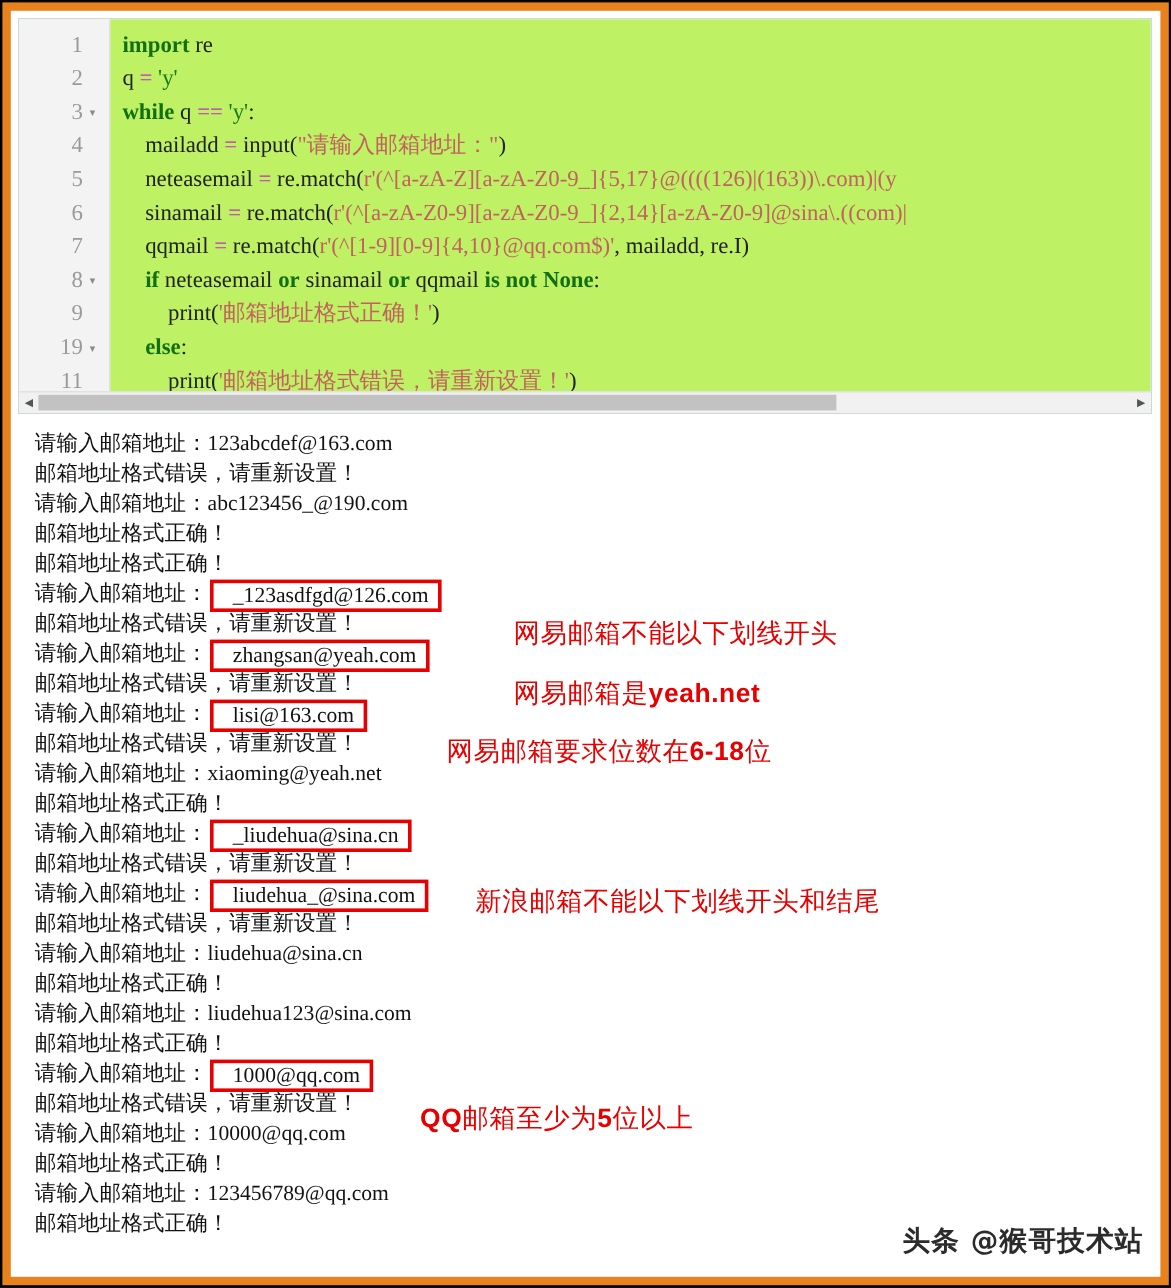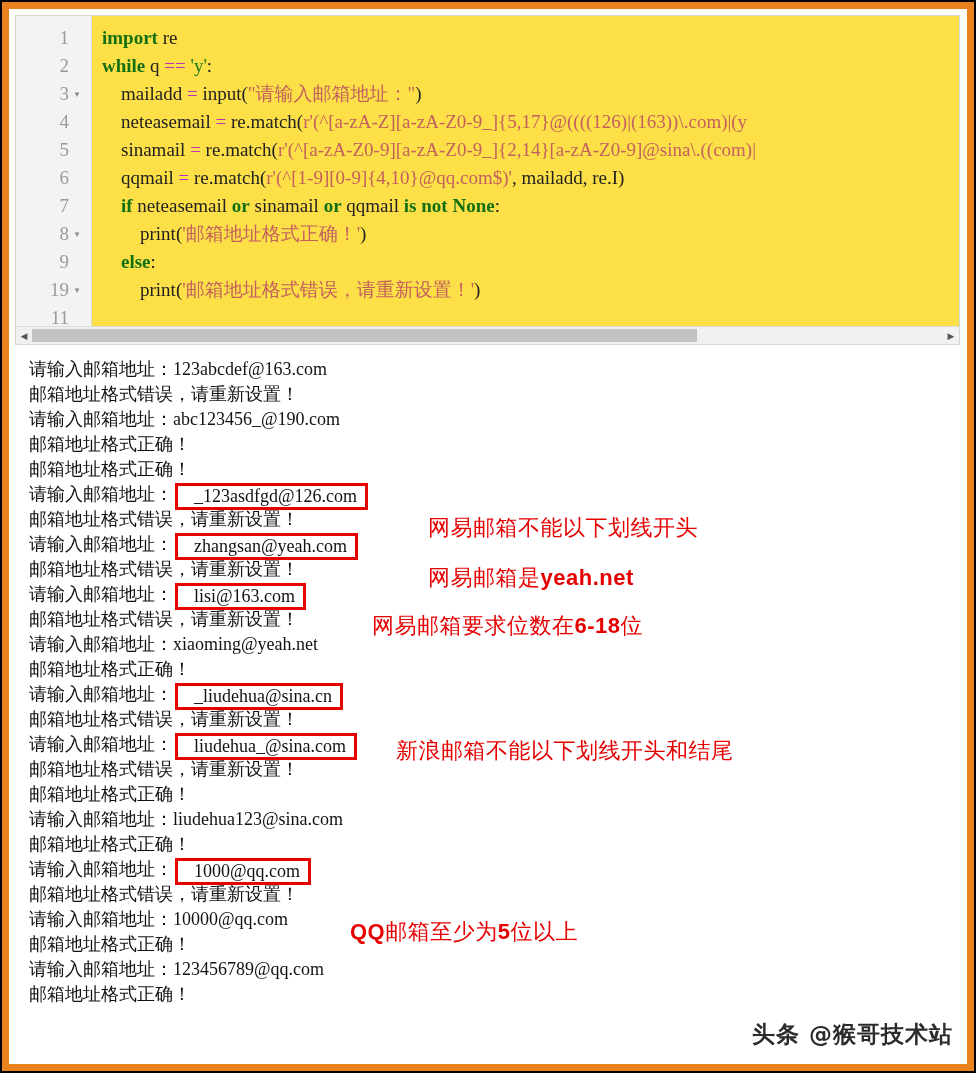--- a/index.html
+++ b/index.html
@@ -77,21 +77,21 @@
     color: #8a8a8a;
     line-height: 28px;
   }
   .fold.empty { color: transparent; }
 
   #code-area {
     flex: 1 1 auto;
     padding-top: 8px;
     padding-left: 10px;
     overflow: hidden;
-    background: #fde047;
+    background: #bef264;
     position: relative;
   }
   .code-line {
     height: 28px;
     line-height: 28px;
     white-space: pre;
     font-family: "Liberation Serif", "DejaVu Serif", serif;
     font-size: 19px;
     color: #222;
     letter-spacing: 0px;
@@ -242,20 +242,21 @@
                 <span class="gutter-num">19</span>
                 <span class="fold">▾</span>
               </div>
               <div class="gutter-row">
                 <span class="gutter-num">11</span>
                 <span class="fold empty"></span>
               </div>
             </div>
       <div id="code-area">
               <div class="code-line"><span class="kw">import</span> <span class="plain">re</span></div>
+              <div class="code-line"><span class="plain">q</span> <span class="op">=</span> <span class="str">'y'</span></div>
               <div class="code-line"><span class="kw">while</span> <span class="plain">q</span> <span class="op">==</span> <span class="str">'y'</span>:</div>
               <div class="code-line">    <span class="plain">mailadd</span> <span class="op">=</span> <span class="plain">input</span>(<span class="rstr">"请输入邮箱地址："</span>)</div>
               <div class="code-line">    <span class="plain">neteasemail</span> <span class="op">=</span> <span class="plain">re</span>.<span class="plain">match</span>(<span class="rstr">r'(^[a-zA-Z][a-zA-Z0-9_]{5,17}@((((126)|(163))\.com)|(y</span></div>
               <div class="code-line">    <span class="plain">sinamail</span> <span class="op">=</span> <span class="plain">re</span>.<span class="plain">match</span>(<span class="rstr">r'(^[a-zA-Z0-9][a-zA-Z0-9_]{2,14}[a-zA-Z0-9]@sina\.((com)|</span></div>
               <div class="code-line">    <span class="plain">qqmail</span> <span class="op">=</span> <span class="plain">re</span>.<span class="plain">match</span>(<span class="rstr">r'(^[1-9][0-9]{4,10}@qq.com$)'</span>, <span class="plain">mailadd</span>, <span class="plain">re</span>.<span class="plain">I</span>)</div>
               <div class="code-line">    <span class="kw">if</span> <span class="plain">neteasemail</span> <span class="kw">or</span> <span class="plain">sinamail</span> <span class="kw">or</span> <span class="plain">qqmail</span> <span class="kw">is</span> <span class="kw">not</span> <span class="kw">None</span>:</div>
               <div class="code-line">        <span class="plain">print</span>(<span class="rstr">'邮箱地址格式正确！'</span>)</div>
               <div class="code-line">    <span class="kw">else</span>:</div>
               <div class="code-line">        <span class="plain">print</span>(<span class="rstr">'邮箱地址格式错误，请重新设置！'</span>)</div>
             </div>
@@ -280,20 +281,21 @@
           <div class="out-line"><span>请输入邮箱地址：</span><span class="boxwrap boxed"><span class="addr">zhangsan@yeah.com</span></span></div>
           <div class="out-line"><span>邮箱地址格式错误，请重新设置！</span></div>
           <div class="out-line"><span>请输入邮箱地址：</span><span class="boxwrap boxed"><span class="addr">lisi@163.com</span></span></div>
           <div class="out-line"><span>邮箱地址格式错误，请重新设置！</span></div>
           <div class="out-line"><span>请输入邮箱地址：</span><span class="boxwrap"><span class="addr">xiaoming@yeah.net</span></span></div>
           <div class="out-line"><span>邮箱地址格式正确！</span></div>
           <div class="out-line"><span>请输入邮箱地址：</span><span class="boxwrap boxed"><span class="addr">_liudehua@sina.cn</span></span></div>
           <div class="out-line"><span>邮箱地址格式错误，请重新设置！</span></div>
           <div class="out-line"><span>请输入邮箱地址：</span><span class="boxwrap boxed"><span class="addr">liudehua_@sina.com</span></span></div>
           <div class="out-line"><span>邮箱地址格式错误，请重新设置！</span></div>
+          <div class="out-line"><span>请输入邮箱地址：</span><span class="boxwrap"><span class="addr">liudehua@sina.cn</span></span></div>
           <div class="out-line"><span>邮箱地址格式正确！</span></div>
           <div class="out-line"><span>请输入邮箱地址：</span><span class="boxwrap"><span class="addr">liudehua123@sina.com</span></span></div>
           <div class="out-line"><span>邮箱地址格式正确！</span></div>
           <div class="out-line"><span>请输入邮箱地址：</span><span class="boxwrap boxed"><span class="addr">1000@qq.com</span></span></div>
           <div class="out-line"><span>邮箱地址格式错误，请重新设置！</span></div>
           <div class="out-line"><span>请输入邮箱地址：</span><span class="boxwrap"><span class="addr">10000@qq.com</span></span></div>
           <div class="out-line"><span>邮箱地址格式正确！</span></div>
           <div class="out-line"><span>请输入邮箱地址：</span><span class="boxwrap"><span class="addr">123456789@qq.com</span></span></div>
           <div class="out-line"><span>邮箱地址格式正确！</span></div>
         </div>

